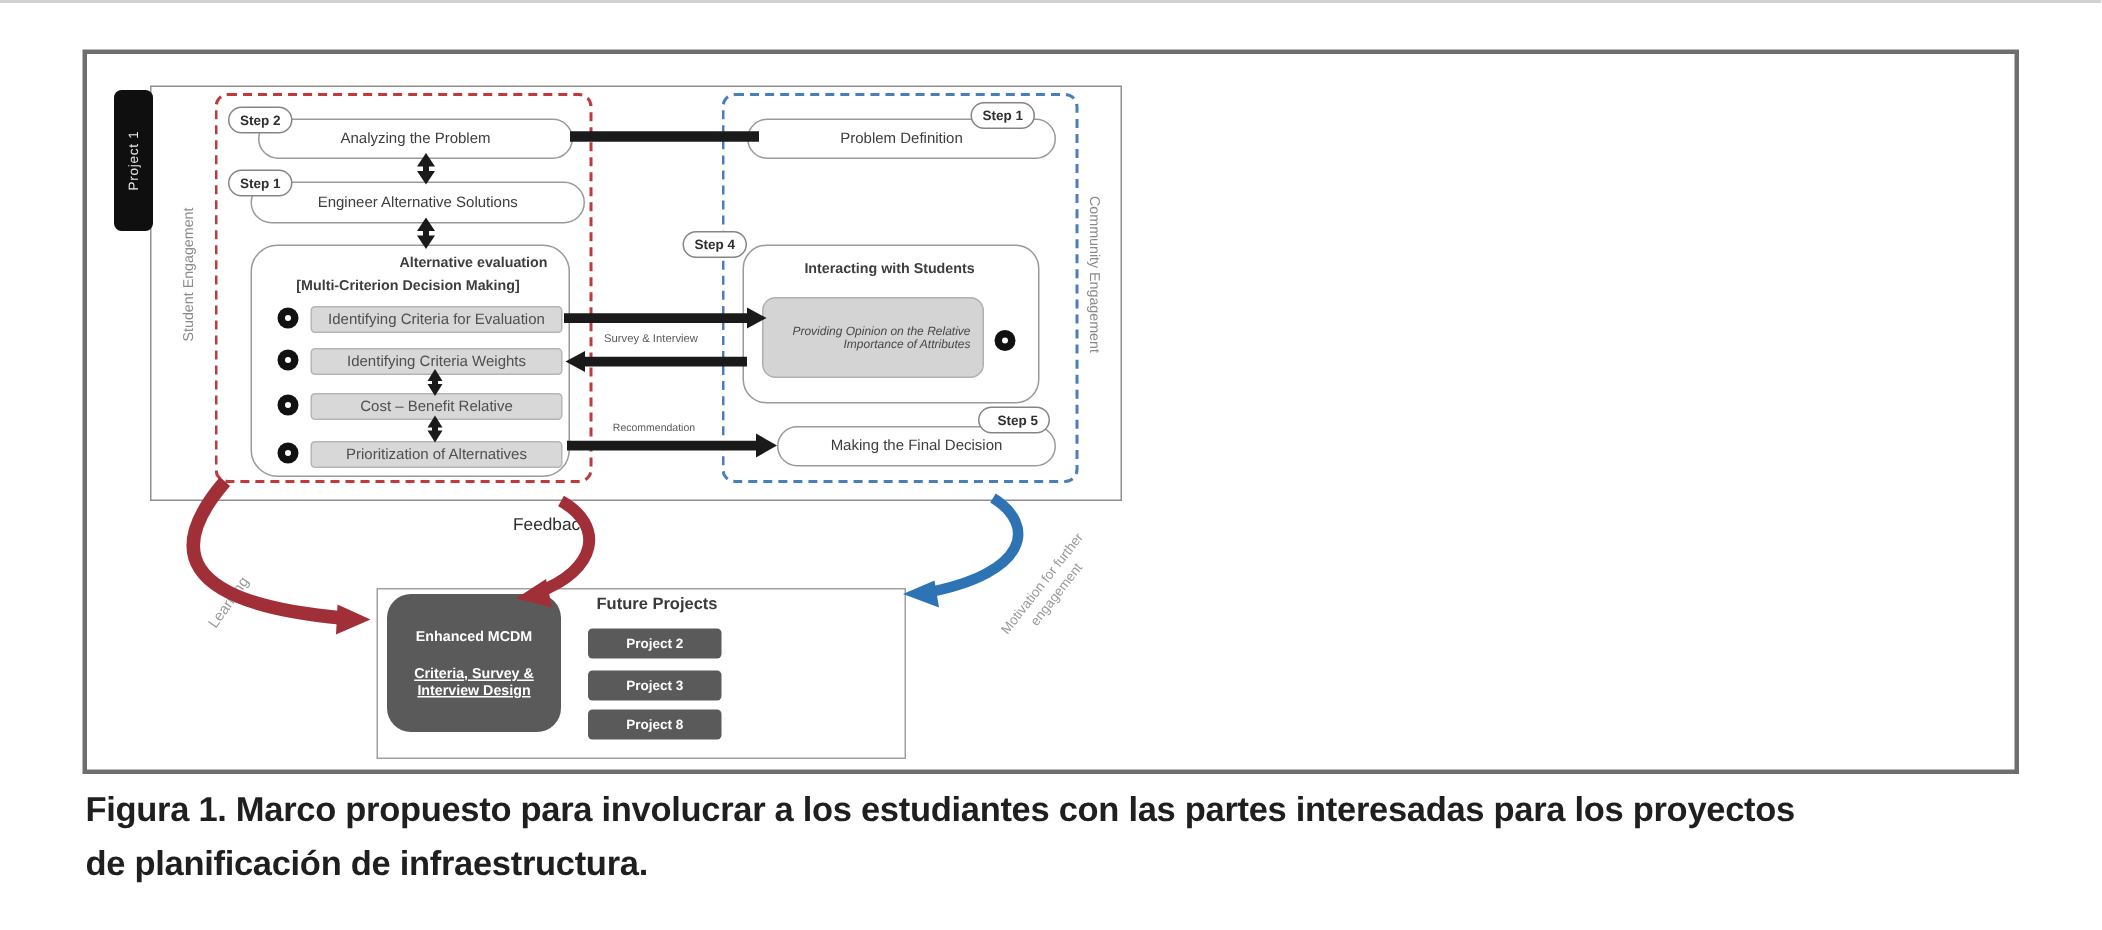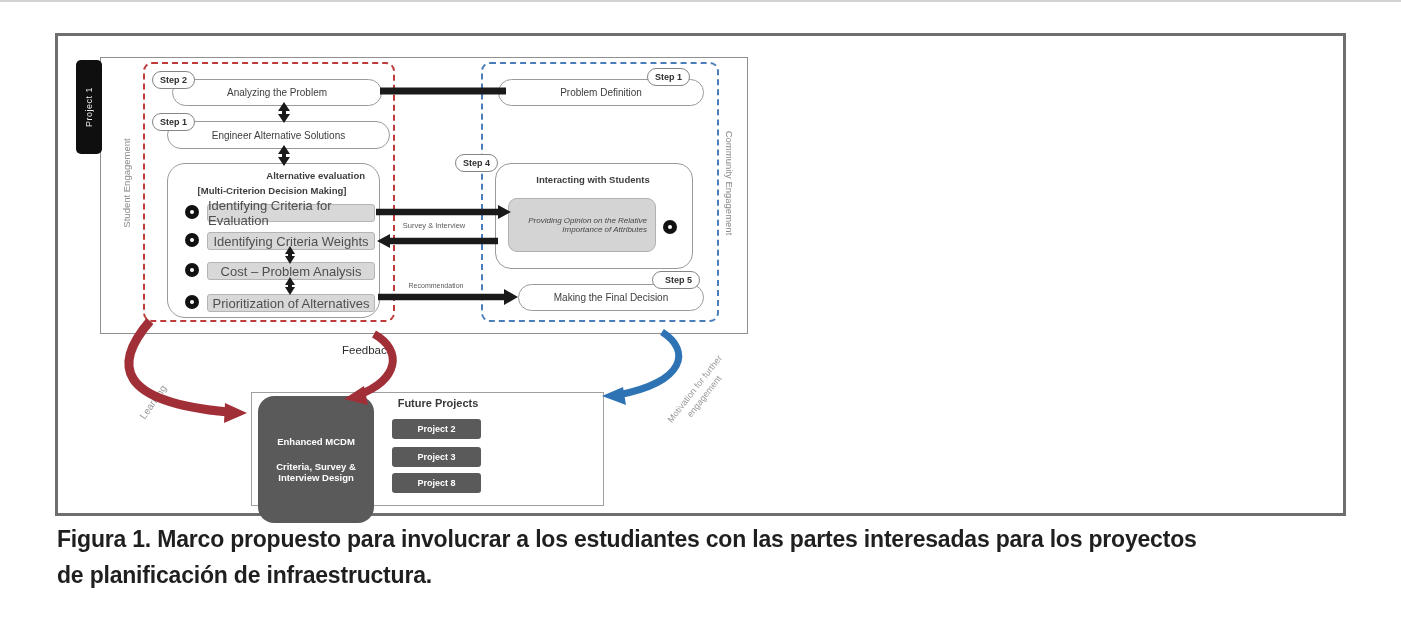--- a/index.html
+++ b/index.html
@@ -22,37 +22,37 @@
         border:1.4px solid #9a9a9a;border-radius:14px;font-size:10px;color:#3d3d3d;z-index:4;}
   .badge{height:16px;padding:0 7px;background:#fff;border:1.5px solid #858585;border-radius:9px;
          display:flex;align-items:center;font-size:9px;font-weight:700;color:#2f2f2f;z-index:7;}
   .round-box{background:#fff;border:1.4px solid #9a9a9a;z-index:3;}
   .mcdm-box{left:167px;top:163px;width:211px;height:153px;border-radius:18px;}
   .mcdm-title{left:180px;top:170px;width:185px;text-align:right;font-size:9.5px;font-weight:600;color:#3d3d3d;z-index:4;}
   .mcdm-sub{left:172px;top:185px;width:200px;text-align:center;font-size:9.5px;font-weight:600;color:#3d3d3d;z-index:4;}
   .bullet{width:14px;height:14px;background:#111;border-radius:50%;z-index:6;}
   .bullet::after{content:"";position:absolute;left:5px;top:5px;width:4px;height:4px;background:#fff;border-radius:50%;}
   .item{left:207px;width:166px;height:16px;background:#d8d8d8;border:1px solid #b5b5b5;border-radius:3px;
-        display:flex;align-items:center;justify-content:center;font-size:13px;color:#4f4f4f;z-index:4;}
+        display:flex;align-items:center;justify-content:center;font-size:10px;color:#4f4f4f;z-index:4;}
   .interact-box{left:495px;top:163px;width:196px;height:104px;border-radius:16px;}
   .interact-title{left:505px;top:174px;width:176px;text-align:center;font-size:9.5px;font-weight:600;color:#3d3d3d;z-index:4;}
   .providing{left:508px;top:198px;width:148px;height:54px;background:#d4d4d4;border:1px solid #b0b0b0;border-radius:9px;
              display:flex;align-items:center;justify-content:center;text-align:right;
              font-size:8px;color:#474747;padding:0 8px;box-sizing:border-box;z-index:4;font-style:italic;}
   .tiny-label{font-size:7.5px;color:#5a5a5a;text-align:center;z-index:6;}
   .feedback-label{left:307px;top:344px;font-size:11.5px;color:#2c2c2c;z-index:4;padding-left:35px;}
   .learning-label{position:absolute;left:153px;top:402px;transform:translate(-50%,-50%) rotate(-55deg);
                   font-size:10px;color:#9a9a9a;white-space:nowrap;z-index:4;}
   .motivation-label{position:absolute;left:700px;top:393px;width:88px;transform:translate(-50%,-50%) rotate(-52deg);
                     font-size:9px;line-height:1.3;color:#9a9a9a;text-align:center;z-index:4;}
   .future-outer{left:251px;top:392px;width:351px;height:112px;border:1.5px solid #a0a0a0;background:#fff;z-index:3;}
   .dark-box{background:#5a5a5a;color:#fff;display:flex;flex-direction:column;align-items:center;justify-content:center;
             text-align:center;z-index:4;}
-  .enhanced{left:258px;top:396px;width:116px;height:127px;border-radius:16px;font-size:9.5px;font-weight:600;gap:14px;}
-  .enhanced .l2{padding:0 6px;}
+  .enhanced{left:258px;top:396px;width:116px;height:92px;border-radius:16px;font-size:9.5px;font-weight:600;gap:14px;}
+  .enhanced .l2{padding:0 6px;text-decoration:underline;}
   .future-title{left:385px;top:397px;width:106px;text-align:center;font-size:11px;font-weight:600;color:#3a3a3a;z-index:4;}
   .proj{left:392px;width:89px;height:20px;border-radius:3px;font-size:9px;font-weight:600;}
   .increased{left:498px;top:396px;width:97px;height:103px;border-radius:16px;font-size:9.5px;font-weight:600;padding:0 10px;box-sizing:border-box;}
   .arrows{position:absolute;left:0;top:0;z-index:5;pointer-events:none;}
   .caption{left:57px;top:521px;width:1300px;font-size:23px;font-weight:600;letter-spacing:-0.2px;
            line-height:36px;color:#1f1f1f;z-index:2;}
 </style>
 </head>
 <body>
 
@@ -84,21 +84,21 @@
 
   <div class="abs round-box mcdm-box"></div>
   <div class="abs mcdm-title">Alternative evaluation</div>
   <div class="abs mcdm-sub">[Multi-Criterion Decision Making]</div>
 
   <div class="abs bullet" style="left:185px;top:205px;"></div>
   <div class="abs item" style="top:204px;">Identifying Criteria for Evaluation</div>
   <div class="abs bullet" style="left:185px;top:233px;"></div>
   <div class="abs item" style="top:232px;">Identifying Criteria Weights</div>
   <div class="abs bullet" style="left:185px;top:263px;"></div>
-  <div class="abs item" style="top:262px;">Cost – Problem Analysis</div>
+  <div class="abs item" style="top:262px;">Cost – Benefit Relative</div>
   <div class="abs bullet" style="left:185px;top:295px;"></div>
   <div class="abs item" style="top:294px;">Prioritization of Alternatives</div>
 
   <div class="abs pill" style="left:498px;top:79px;width:204px;height:25px;">
     <span>Problem Definition</span>
   </div>
   <div class="abs badge" style="left:647px;top:68px;">Step 1</div>
 
   <div class="abs badge" style="left:412px;top:154px;margin-left:43px;">Step 4</div>
 

